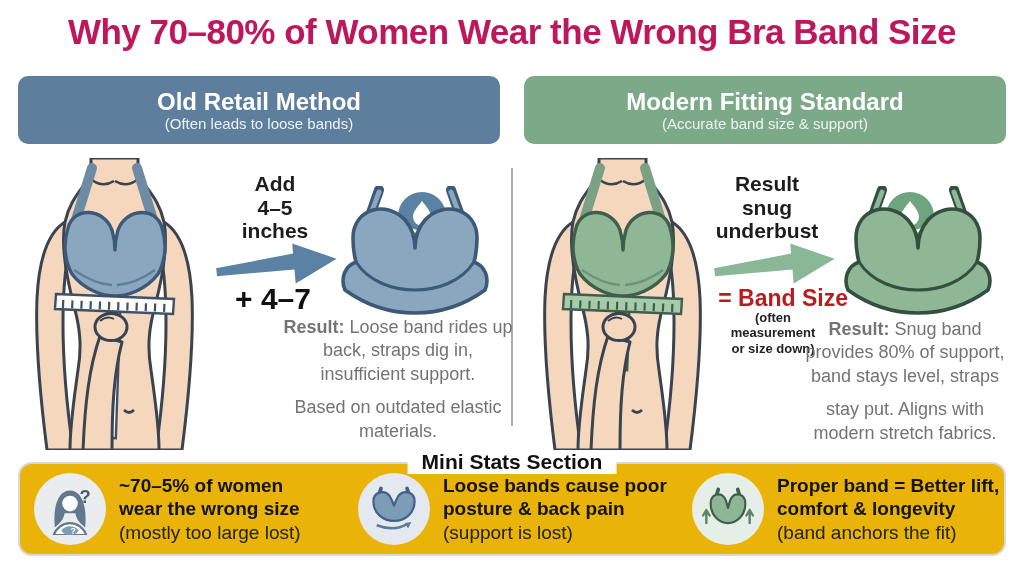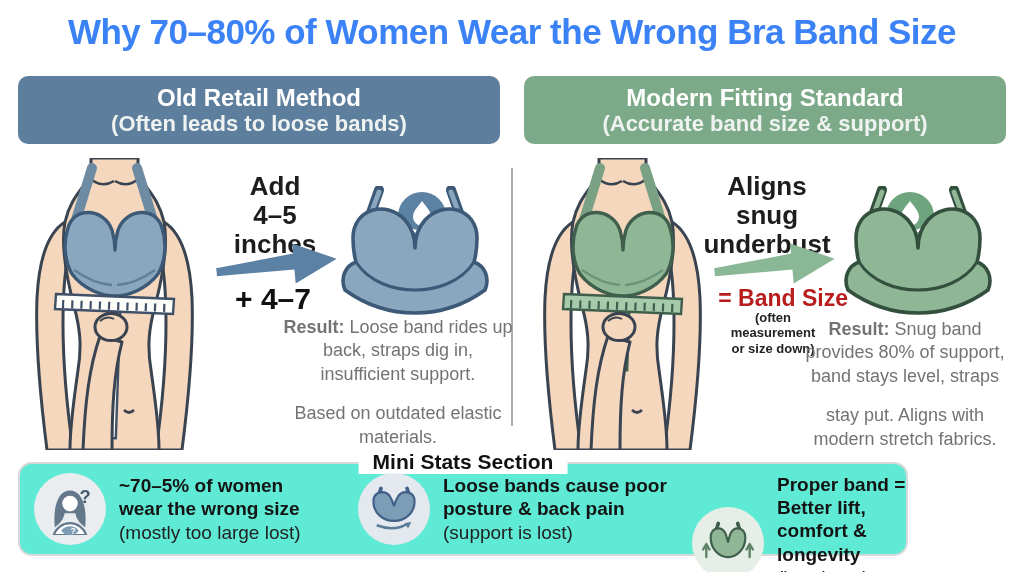--- a/index.html
+++ b/index.html
@@ -3,50 +3,50 @@
 <meta charset="utf-8">
 <style>
   * { margin:0; padding:0; box-sizing:border-box; }
   html,body { background:#ffffff; }
   body { font-family:"Liberation Sans", sans-serif; color:#1b1b1b; }
   #canvas { position:relative; width:1024px; height:572px; background:#ffffff; overflow:hidden; }
   .abs { position:absolute; }
 
   
   .main-title { top:12px; left:0; width:1024px; text-align:center;
-    font-size:35px; font-weight:700; color:#3b82f6; letter-spacing:-0.5px; }
+    font-size:35px; font-weight:700; color:#be185d; letter-spacing:-0.5px; }
 
   
   .panel-header { top:76px; height:68px; border-radius:10px; color:#ffffff;
     text-align:center; display:flex; flex-direction:column; justify-content:center; }
   .panel-header.old { left:18px; width:482px; background:#5d7f9d; }
   .panel-header.modern { left:524px; width:482px; background:#7caa88; }
   .panel-header .h-title { font-size:24px; font-weight:700; line-height:1.15; }
-  .panel-header .h-sub { font-size:22px; font-weight:700; color:#eef3f1; line-height:1.15; }
+  .panel-header .h-sub { font-size:15px; font-weight:400; color:#eef3f1; line-height:1.15; }
 
   
   .divider { left:511px; top:168px; width:2px; height:258px; background:#ababab; }
 
   
-  .step-text { font-size:26px; font-weight:700; line-height:1.12; text-align:center;
+  .step-text { font-size:21px; font-weight:700; line-height:1.12; text-align:center;
     white-space:pre-line; color:#1d1d1d; }
   .formula-big { font-size:30px; font-weight:700; color:#111; text-align:center; }
   .formula-band { font-size:23px; font-weight:700; color:#b91c1c; text-align:right; }
   .formula-note { font-size:13px; font-weight:700; line-height:1.18; text-align:center;
     white-space:pre-line; color:#222; }
 
   .arrow-wrap { transform:rotate(-5deg); }
 
   
   .result-block { text-align:center; font-size:18px; line-height:1.3; color:#737373; }
   .result-label { font-weight:700; }
-  .result-note { margin-top:16px; }
-
-  
-  .stats-box { left:18px; top:462px; width:890px; height:94px; background:#5eead4;
+  .result-note { margin-top:10px; }
+
+  
+  .stats-box { left:18px; top:462px; width:988px; height:94px; background:#eab308;
     border:2px solid #d6d9da; border-radius:14px; }
   .stats-title { position:absolute; top:-14px; left:50%; transform:translateX(-50%);
     background:#ffffff; padding:0 14px; font-size:21px; font-weight:700;
     white-space:nowrap; color:#111; }
   .stat-item { position:absolute; top:9px; display:flex; align-items:center; gap:13px; }
   .stat-icon-circle { width:72px; height:72px; border-radius:50%;
     display:flex; align-items:center; justify-content:center; flex:0 0 auto; }
   .bg-gray { background:#e9edf0; }
   .bg-blue { background:#e3e9ee; }
   .bg-green { background:#e5efe7; }
@@ -152,21 +152,21 @@
       </g>
     </g>
     <g stroke="#3a4350" stroke-width="3" stroke-linejoin="round">
       <path d="M88,178 C77,210 73,245 71,292 L100,292 C100,248 102,215 110,184 Z" fill="#f4d7bd"></path>
       <ellipse cx="99" cy="169" rx="16" ry="13.5" fill="#f4d7bd"></ellipse>
       <path d="M88,163 q7,-6 14,-2" fill="none" stroke-width="2"></path>
     </g>
     <path d="M112,252 q5,5 10,0" fill="none" stroke="#3a4350" stroke-width="2.6"></path>
   </svg>
 
-  <div class="abs step-text" style="left:702px; top:172px; width:130px;">Aligns
+  <div class="abs step-text" style="left:702px; top:172px; width:130px;">Result
 snug
 underbust</div>
   <div class="abs arrow-wrap" style="left:714px; top:244px; width:122px; height:42px;">
     <svg width="122" height="42" viewBox="0 0 122 42">
       <polygon points="0,19 78,11 78,1 121,20 78,41 78,27 0,27" fill="#8ab795"></polygon>
     </svg>
   </div>
   <div class="abs formula-band" style="left:698px; top:285px; width:150px;">= Band Size</div>
   <div class="abs formula-note" style="left:712px; top:310px; width:122px;">(often
 measurement

